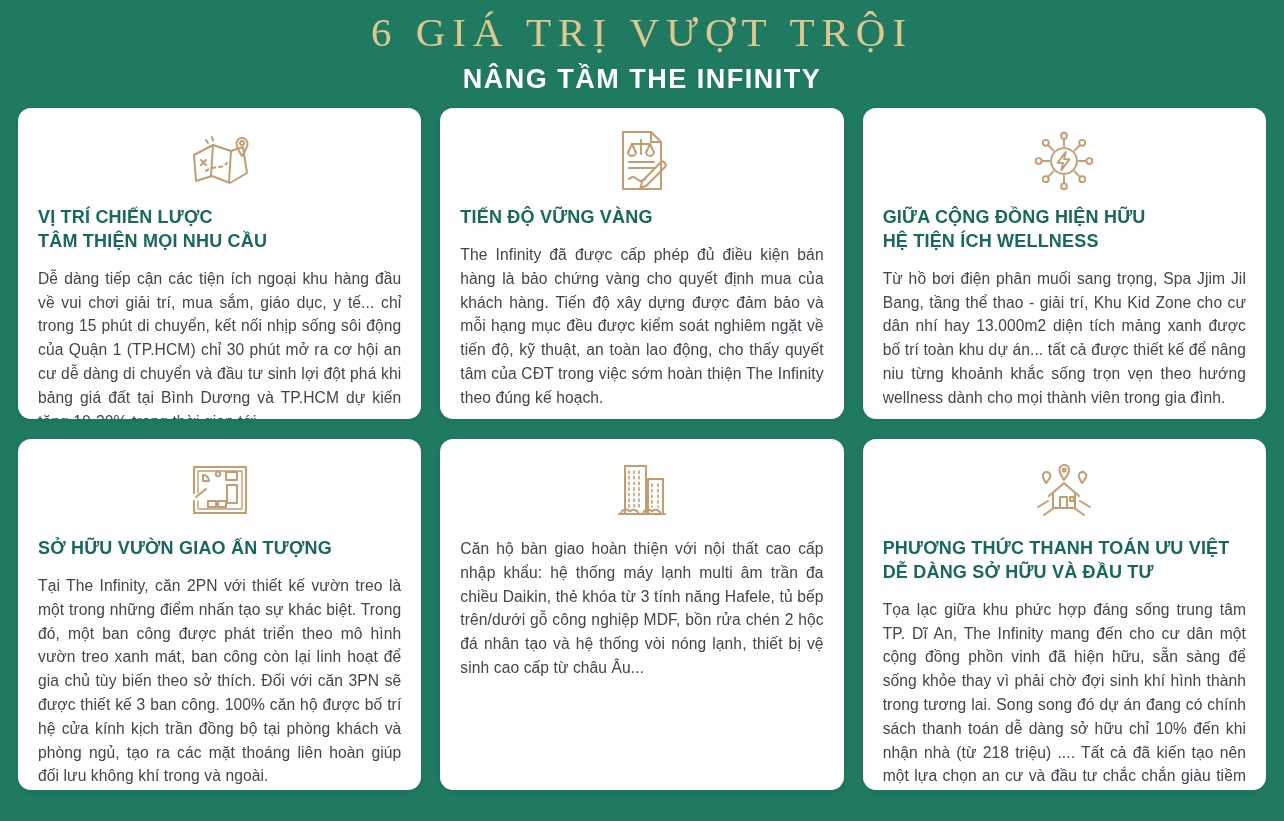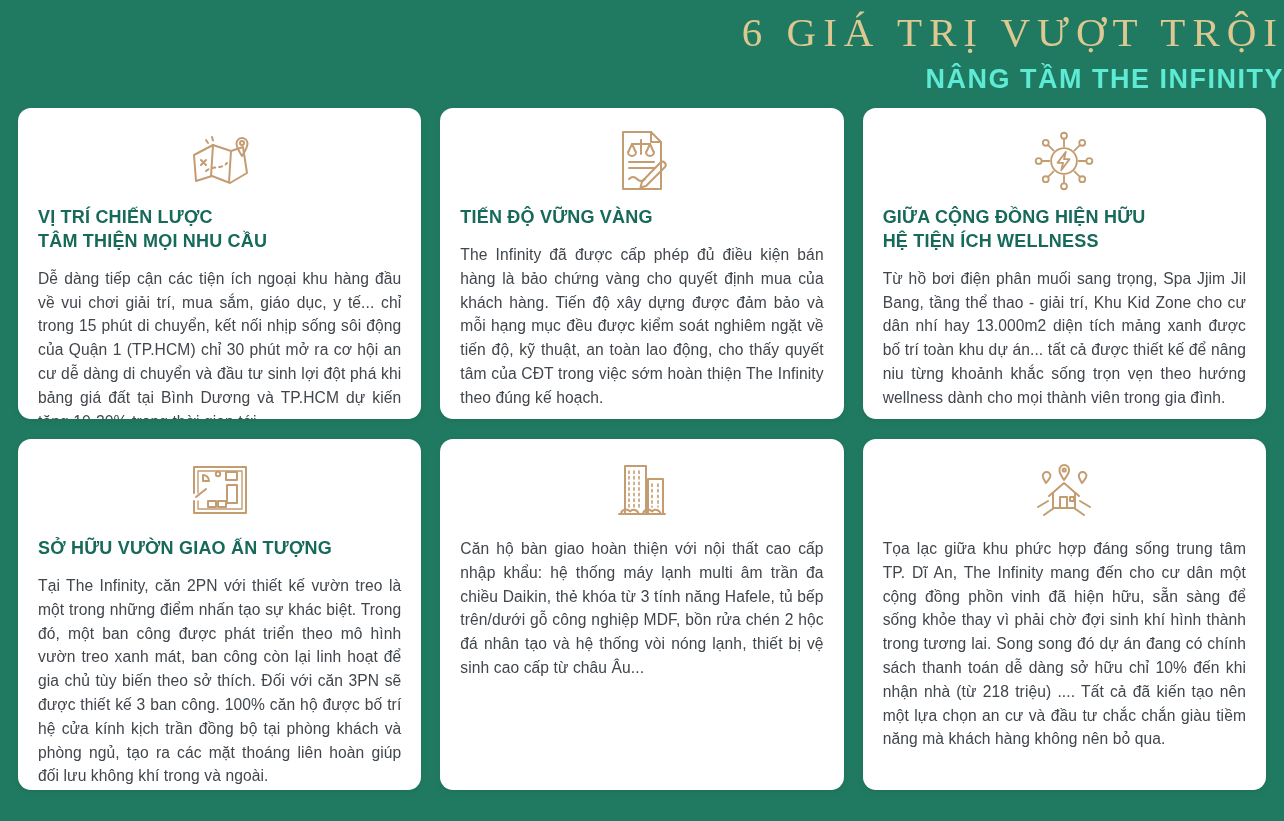--- a/index.html
+++ b/index.html
@@ -1,35 +1,35 @@
 <!DOCTYPE html>
 <html lang="vi"><head>
 <meta charset="utf-8">
 <style>
   * { margin: 0; padding: 0; box-sizing: border-box; }
   html, body { width: 1284px; height: 821px; overflow: hidden; }
   body {
     background: #207a61;
     font-family: "Liberation Sans", sans-serif;
   }
-  .header { text-align: right; padding-top: 10px; height: 108px; }
+  .header { text-align: center; padding-top: 10px; height: 108px; }
   .main-title {
     font-family: "Liberation Serif", serif;
     font-weight: 400;
     font-size: 41px;
     letter-spacing: 7px;
     color: #ddc892;
     line-height: 1.1;
   }
   .sub-title {
     margin-top: 9px;
     font-size: 27px;
     font-weight: bold;
     letter-spacing: 1.5px;
-    color: #5eead4;
+    color: #ffffff;
   }
   .cards-grid {
     display: grid;
     grid-template-columns: repeat(3, 1fr);
     grid-template-rows: 311px 351px;
     gap: 20px 19px;
     padding: 0 18px;
   }
   .card {
     background: #ffffff;
@@ -188,16 +188,20 @@
         <path d="M16 21 C13.8 17.5 12.8 16 12.8 13.8 A3.8 3.8 0 1 1 20.4 13.8 C20.4 16 19 17.5 16 21 Z"></path>
         <path d="M52 21 C49.8 17.5 48.8 16 48.8 13.8 A3.8 3.8 0 1 1 56.4 13.8 C56.4 16 55 17.5 52 21 Z"></path>
         <path d="M19 34 L34 21 L49 34"></path>
         <path d="M23 31 V46 H45 V31"></path>
         <rect x="30" y="35" width="7" height="11"></rect>
         <rect x="40" y="35" width="4" height="4"></rect>
         <path d="M8 45 L18 39 M60 45 L50 39"></path>
         <path d="M14 53 L24 46 M54 53 L44 46"></path>
       </svg>
     </div>
+    <div class="card-title">
+      <div>PHƯƠNG THỨC THANH TOÁN ƯU VIỆT</div>
+      <div>DỄ DÀNG SỞ HỮU VÀ ĐẦU TƯ</div>
+    </div>
     <div class="card-body">Tọa lạc giữa khu phức hợp đáng sống trung tâm TP. Dĩ An, The Infinity mang đến cho cư dân một cộng đồng phồn vinh đã hiện hữu, sẵn sàng để sống khỏe thay vì phải chờ đợi sinh khí hình thành trong tương lai. Song song đó dự án đang có chính sách thanh toán dễ dàng sở hữu chỉ 10% đến khi nhận nhà (từ 218 triệu) .... Tất cả đã kiến tạo nên một lựa chọn an cư và đầu tư chắc chắn giàu tiềm năng mà khách hàng không nên bỏ qua.</div>
   </div>
 
 </div>
 
 </body></html>

